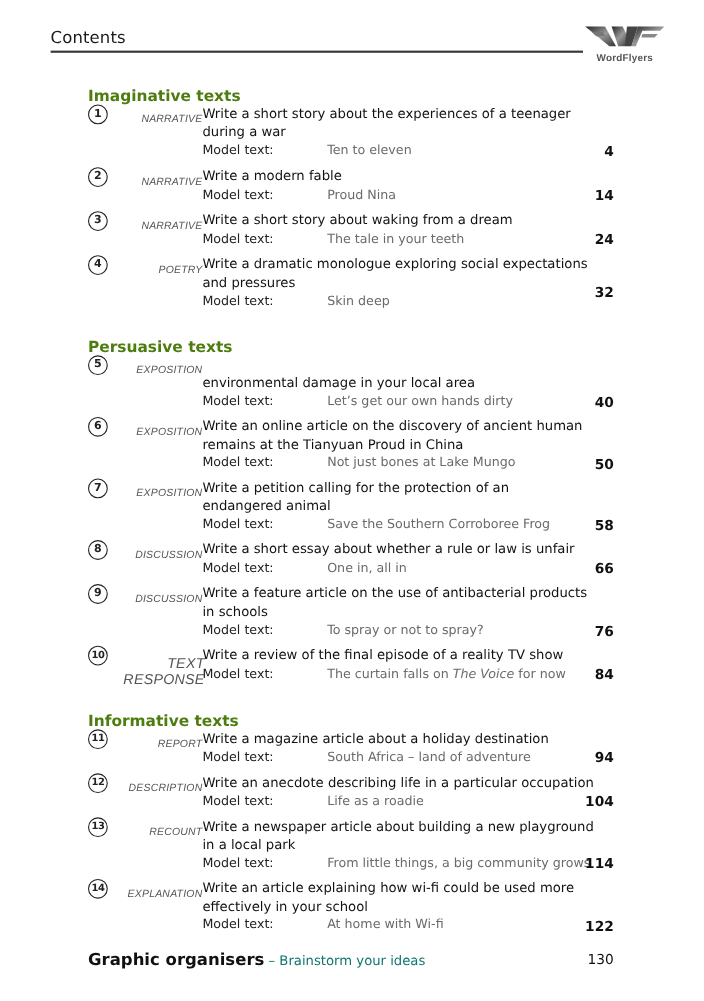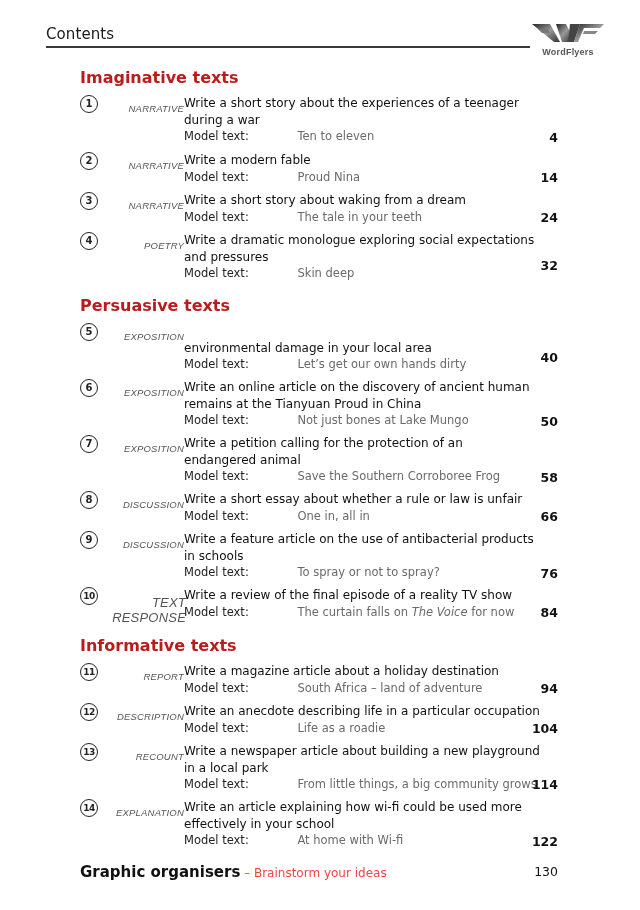--- a/index.html
+++ b/index.html
@@ -7,38 +7,38 @@
       width: 640px; height: 910px; background: #ffffff; position: relative; overflow: hidden;
       font-family: "DejaVu Sans", sans-serif; color: #111;
     }
     .page-header { position: absolute; left: 46px; top: 24px; }
     .page-title { font-size: 15px; font-weight: 500; color: #1a1a1a; letter-spacing: 0.1px; }
     .header-rule { position: absolute; left: 46px; top: 46px; width: 484px; height: 2px; background: #3a3a3a; }
     .logo { position: absolute; left: 528px; top: 20px; width: 80px; height: 40px; }
     .logo svg { display: block; margin: 0 auto; }
     .logo-text { position: absolute; left: 0; width: 80px; top: 27px; text-align: center; font-family: "Liberation Sans", sans-serif; font-size: 9px; color: #555; font-weight: bold; letter-spacing: 0.2px; }
 
-    .section { position: absolute; left: 80px; font-size: 16px; font-weight: bold; color: #b91c1c; }
+    .section { position: absolute; left: 80px; font-size: 14px; font-weight: bold; color: #4d7c0f; margin-top: 12px; }
     .entry { position: absolute; left: 80px; width: 478px; }
     .num {
       position: absolute; left: 0; top: 0; width: 16px; height: 16px; border: 1.5px solid #222; border-radius: 50%;
       font-size: 10px; font-weight: bold; line-height: 16px; text-align: center; color: #222; box-sizing: content-box;
     }
     .num.two { font-size: 9px; letter-spacing: -0.5px; }
     .genre { position: absolute; left: 22px; width: 82px; top: 8px; text-align: right; font-size: 9.5px; color: #555; font-family: "Liberation Sans", sans-serif; letter-spacing: 0.2px; font-style: italic; }
     .genre.wide { left: 20px; width: 86px; font-size: 13px; }
     .body { position: absolute; left: 104px; top: 0; width: 360px; }
     .task { font-size: 12px; font-weight: 500; color: #111; line-height: 16.5px; }
     .model { font-size: 11.5px; line-height: 16.5px; color: #222; }
     .model .mt { color: #6a6a6a; margin-left: 45px; }
     .model em { font-style: italic; }
     .page { position: absolute; right: 0; font-size: 12.5px; font-weight: bold; color: #111; }
     .footer { position: absolute; left: 80px; top: 862px; width: 478px; }
     .footer .fh { font-size: 15px; font-weight: bold; color: #111; }
-    .footer .fs { font-size: 12px; color: #ef4444; }
+    .footer .fs { font-size: 12px; color: #0f766e; }
     .footer .page { top: 2px; font-weight: 500; }
   </style>
 </head>
 <body>
 
 <div class="page-header">
   <span class="page-title">Contents</span>
 </div>
 <div class="header-rule"></div>
 <div class="logo">
@@ -104,21 +104,21 @@
 
 <div class="section" style="top:296px;">Persuasive texts</div>
 
 <div class="entry" style="top:323px;">
   <span class="num">5</span>
   <span class="genre">EXPOSITION</span>
   <div class="body">
     <div class="task"><br><span>environmental damage in your local area</span></div>
     <div class="model"><span>Model text:</span> <span class="mt">Let’s get our own hands dirty</span></div>
   </div>
-  <span class="page" style="top:27px;">40</span>
+  <span class="page" style="top:35px;">40</span>
 </div>
 
 <div class="entry" style="top:379px;">
   <span class="num">6</span>
   <span class="genre">EXPOSITION</span>
   <div class="body">
     <div class="task"><span>Write an online article on the discovery of ancient human</span><br><span>remains at the Tianyuan Proud in China</span></div>
     <div class="model"><span>Model text:</span> <span class="mt">Not just bones at Lake Mungo</span></div>
   </div>
   <span class="page" style="top:35px;padding-left:28px;">50</span>

